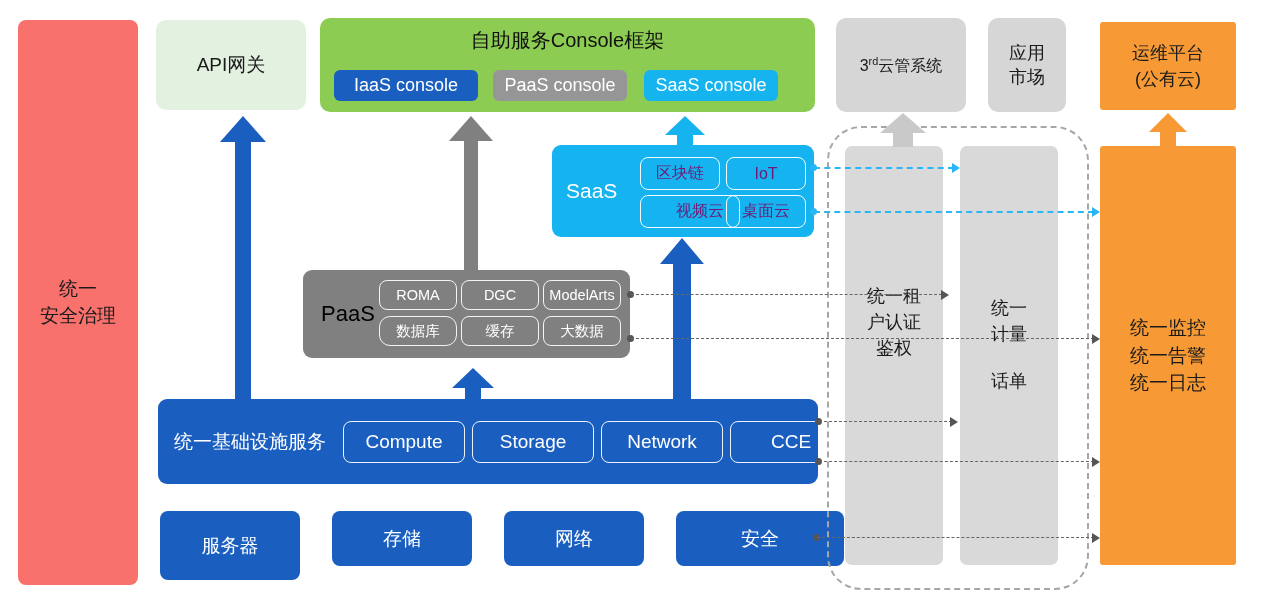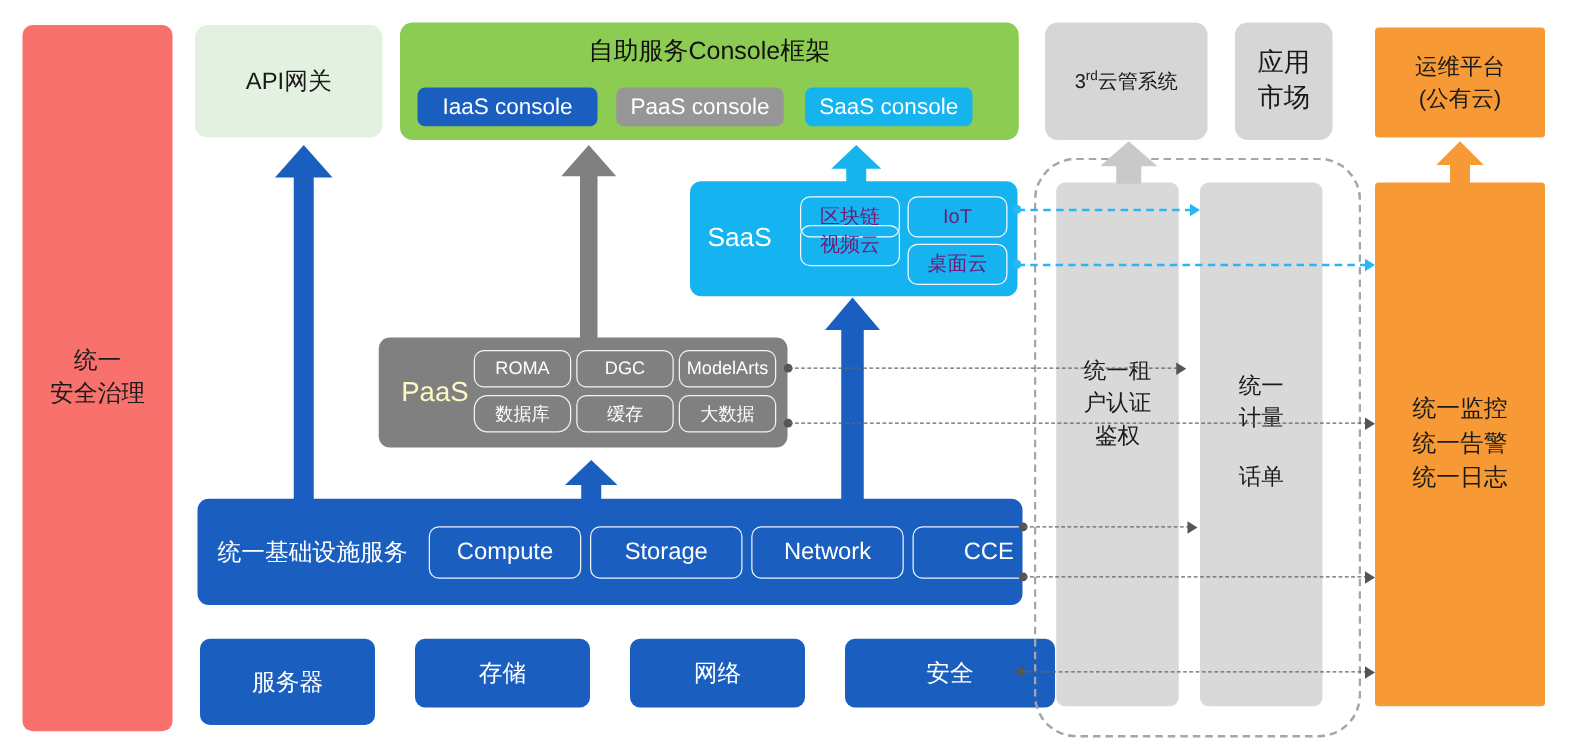--- a/index.html
+++ b/index.html
@@ -74,21 +74,21 @@
   }
 
   
   .panel-paas{
     background:#808080;
     border-radius:9px;
     display:block;
   }
   .paas-label{
     position:absolute;left:18px;top:50%;transform:translateY(-50%);
-    color:#fef9c3;font-size:22px;
+    color:#000000;font-size:22px;
   }
   .paas-chip{
     position:absolute;
     border:1.5px solid rgba(255,255,255,.9);
     border-radius:8px;
     display:flex;align-items:center;justify-content:center;
     color:#fff;font-size:14.5px;
   }
 
   
@@ -109,21 +109,21 @@
     color:#fff;font-size:19px;
   }
   .hw-box{
     background:#1a5fc0;color:#fff;border-radius:8px;font-size:19px;
   }
 
   
   .panel-gray{
     background:#d6d6d6;color:#1a1a1a;border-radius:10px;font-size:16px;line-height:1.35;
   }
-  .panel-gray.small{font-size:21px;}
+  .panel-gray.small{font-size:18px;}
   .gray-col{
     background:#d9d9d9;border-radius:7px;color:#1a1a1a;
     font-size:18px;line-height:1.38;display:block;
   }
   .gray-col span.colText{
     position:absolute;left:0;right:0;text-align:center;
   }
 
   
   .panel-orange{
@@ -189,21 +189,21 @@
   </div>
 
   <div class="box panel-saas" style="left:552px;top:145px;width:262px;height:92px;">
     <span class="saas-label">SaaS</span>
     <div class="sub-chip" style="left:88px;top:12px;width:78px;height:31px;">
       <span>区块链</span>
     </div>
     <div class="sub-chip" style="left:174px;top:12px;width:78px;height:31px;">
       <span>IoT</span>
     </div>
-    <div class="sub-chip" style="left:88px;top:35px;width:78px;height:31px;">
+    <div class="sub-chip" style="left:88px;top:50px;width:78px;height:31px;padding-left:20px;">
       <span>视频云</span>
     </div>
     <div class="sub-chip" style="left:174px;top:50px;width:78px;height:31px;">
       <span>桌面云</span>
     </div>
   </div>
 
   <div class="box panel-paas" style="left:303px;top:270px;width:327px;height:88px;">
     <span class="paas-label">PaaS</span>
     <div class="paas-chip" style="left:76px;top:10px;width:76px;height:28px;">

